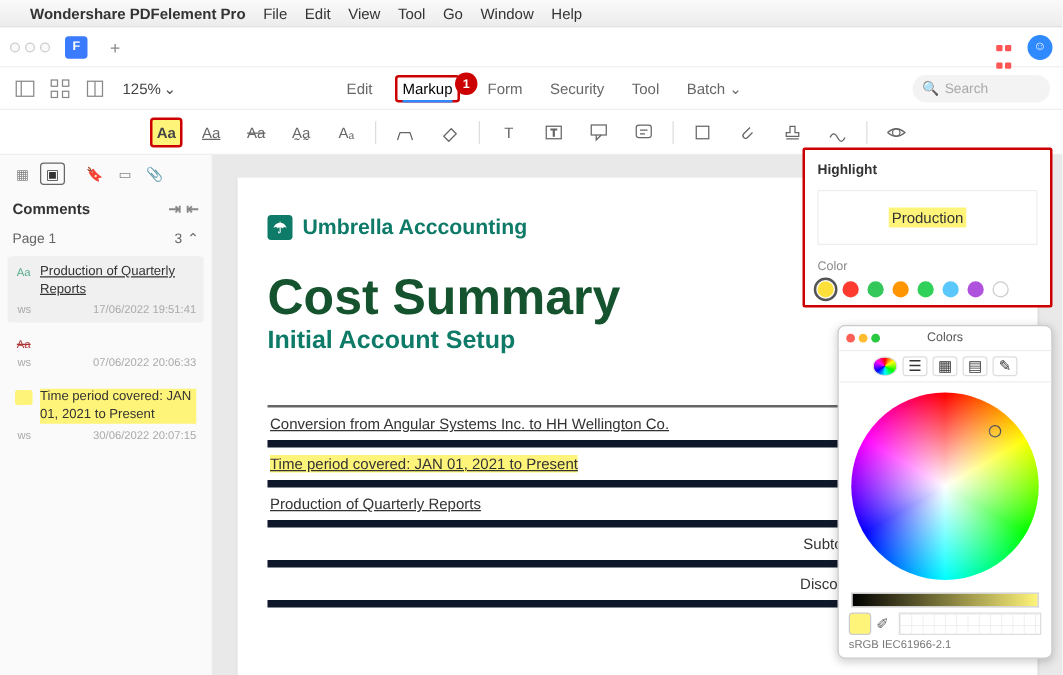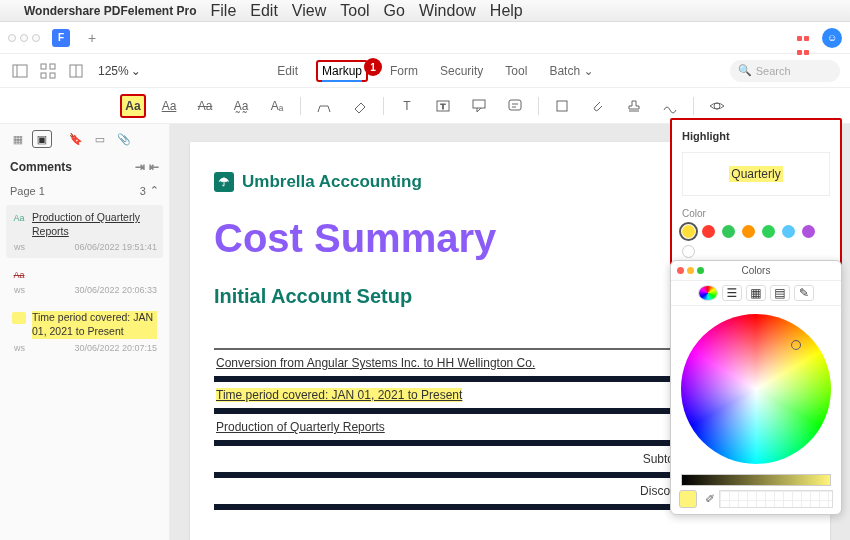--- a/index.html
+++ b/index.html
@@ -2,21 +2,21 @@
 <html><head>
 <meta charset="utf-8">
 <style>
   * { box-sizing: border-box; margin: 0; padding: 0; font-family: -apple-system, "Helvetica Neue", Arial, sans-serif; }
   body { width: 850px; height: 540px; background: #f5f5f5; font-size: 12px; color: #333; overflow: hidden; position: relative; }
   
   
   .menubar { height: 22px; background: linear-gradient(#fafafa,#ececec); display: flex; align-items: center; padding: 0 10px; gap: 14px; border-bottom: 1px solid #ddd; }
   .menubar .apple { font-size: 13px; }
   .menubar .appname { font-weight: 600; }
-  .menubar .menu-item { font-size: 16px; color: #333; }
+  .menubar .menu-item { font-size: 12px; color: #333; }
   
   
   .tabstrip { height: 32px; background: #fff; display: flex; align-items: center; padding: 0 8px; border-bottom: 1px solid #eee; }
   .dots { display: flex; gap: 4px; margin-right: 12px; }
   .dot { width: 8px; height: 8px; border-radius: 50%; border: 1px solid #ccc; background: #fafafa; }
   .logo-sq { width: 18px; height: 18px; background: #3a7bff; border-radius: 3px; margin-right: 8px; display:flex; align-items:center; justify-content:center; color:#fff; font-size:10px; font-weight:bold; }
   .tab { display: flex; align-items: center; gap: 6px; padding: 4px 10px; font-size: 12px; color: #555; }
   .tab-close { color: #999; font-size: 12px; }
   .tab-add { color: #888; font-size: 14px; margin-left: 10px; }
   .spacer { flex: 1; }
@@ -64,44 +64,44 @@
   .comment.strike .txt { text-decoration: line-through; color:#9a3a3a; }
   .comment.highlight .mk { background:#fff47a; }
   .comment.highlight .txt { background:#fff47a; text-decoration:none; }
   .comment .row2 { display:flex; justify-content:space-between; font-size:9px; color:#aaa; margin-top:4px; padding-left:2px;}
   
   
   .doc-area { flex:1; background:#e9e9e9; padding:0 20px; position:relative; overflow:hidden;}
   .page { background:#fff; margin-top:18px; padding:30px 24px; height:500px; box-shadow:0 1px 3px rgba(0,0,0,0.1);}
   .company { display:flex; align-items:center; gap:8px; color:#0e7a68; font-weight:600; font-size:17px; margin-bottom:24px;}
   .company .ulogo { width:20px; height:20px; background:#0e7a68; border-radius:3px; display:flex; align-items:center; justify-content:center; color:#fff; font-size:12px;}
-  .doc-title { color:#8b5cf6; font-size:40px; font-weight:700; margin-bottom:24px; }
+  .doc-title { color:#14532d; font-size:40px; font-weight:700; }
   .doc-sub { color:#0e7a68; font-size:20px; font-weight:700; margin-bottom:14px; }
   table.items { width:100%; border-collapse:collapse; font-size:12px; }
   table.items th { text-align:right; font-weight:700; padding:6px 2px; border-bottom:2px solid #666; }
   table.items th:last-child { text-align:right; }
   table.items td { padding:6px 2px; border-bottom:6px solid #0f172a; }
   table.items td:last-child { text-align:right; font-weight:600; }
   .ul { text-decoration:underline; }
   .hl-y { background:#fff47a; }
   .totals td { border-bottom:none; }
   .totals td:first-child { text-align:right; padding-right:30px; color:#333;}
   
   
-  .panel-right { position:absolute; right:8px; top:118px; width:172px; background:#fff; border:2px solid #c00; border-radius:2px; padding:10px 10px 6px; z-index:5;}
+  .panel-right { position:absolute; right:8px; top:118px; width:200px; background:#fff; border:2px solid #c00; border-radius:2px; padding:10px 10px 6px; z-index:5;}
   .panel-right h4 { font-size:11px; font-weight:600; margin-bottom:10px; color:#333;}
   .preview-box { border:1px solid #eee; padding:14px 8px; text-align:center; margin-bottom:12px;}
   .preview-box span { background:#fff47a; font-size:12px; padding:1px 2px;}
   .color-lbl { font-size:10px; color:#888; margin-bottom:6px; }
   .swatches { display:flex; gap:7px; flex-wrap:wrap; }
   .sw { width:13px; height:13px; border-radius:50%; }
   .sw.sel { outline:2px solid #555; outline-offset:1px;}
   
   
-  .picker { position:absolute; right:8px; top:260px; width:172px; background:#fff; border:1px solid #ccc; border-radius:6px; box-shadow:0 2px 8px rgba(0,0,0,0.2); z-index:6; padding-bottom:6px;text-align:right;}
+  .picker { position:absolute; right:8px; top:260px; width:172px; background:#fff; border:1px solid #ccc; border-radius:6px; box-shadow:0 2px 8px rgba(0,0,0,0.2); z-index:6; padding-bottom:6px;}
   .picker .titlebar { display:flex; align-items:center; justify-content:center; position:relative; height:20px; font-size:10px; color:#555; border-bottom:1px solid #eee;}
   .picker .titlebar .pdots { position:absolute; left:6px; display:flex; gap:3px;}
   .picker .titlebar .pdots span { width:7px; height:7px; border-radius:50%; display:block;}
   .picker .modes { display:flex; justify-content:center; gap:4px; padding:4px 6px; border-bottom:1px solid #eee;}
   .picker .modes .m { width:20px; height:16px; border:1px solid #ddd; border-radius:3px; display:flex; align-items:center; justify-content:center;}
   .wheel-wrap { padding:8px; display:flex; justify-content:center; position:relative;}
   .wheel { width:150px; height:150px; border-radius:50%; background: conic-gradient(red, yellow, lime, cyan, blue, magenta, red); position:relative; }
   .wheel::after { content:""; position:absolute; inset:0; border-radius:50%; background: radial-gradient(circle, white 0%, rgba(255,255,255,0) 70%); }
   .cursor-ring { position:absolute; width:10px; height:10px; border:1px solid #333; border-radius:50%; top:26px; right:30px;}
   .brightness { height:12px; margin:2px 10px 4px; background:linear-gradient(to right,#000,#fff47a); border:1px solid #ccc;}
@@ -283,30 +283,30 @@
       </div>
     </div>
     <div class="comment-list">
       <div class="comment sel">
         <div class="row1">
             <div class="mk" style="color:#5a8">Aa</div>
             <div class="txt">Production of Quarterly Reports</div>
           </div>
         <div class="row2">
             <span>ws</span>
-            <span>06/06/2022 19:51:41</span>
+            <span>17/06/2022 19:51:41</span>
           </div>
       </div>
       <div class="comment strike">
         <div class="row1">
             <div class="mk" style="color:#a33;text-decoration:line-through">Aa</div>
           </div>
         <div class="row2">
             <span>ws</span>
-            <span>30/06/2022 20:06:33</span>
+            <span>07/06/2022 20:06:33</span>
           </div>
       </div>
       <div class="comment highlight">
         <div class="row1">
             <div class="mk"></div>
             <div class="txt">Time period covered: JAN 01, 2021 to Present</div>
           </div>
         <div class="row2">
             <span>ws</span>
             <span>30/06/2022 20:07:15</span>
@@ -350,21 +350,21 @@
               <td>$0.00</td>
             </tr>
       </tbody>
         </table>
     </div>
   </div>
 </div>
 
 <div class="panel-right">
   <h4>Highlight</h4>
-  <div class="preview-box"><span>Quarterly</span></div>
+  <div class="preview-box"><span>Production</span></div>
   <div class="color-lbl">Color</div>
   <div class="swatches">
     <div class="sw sel" style="background:#ffe03a"></div>
     <div class="sw" style="background:#ff3b30"></div>
     <div class="sw" style="background:#34c759"></div>
     <div class="sw" style="background:#ff9500"></div>
     <div class="sw" style="background:#30d158"></div>
     <div class="sw" style="background:#5ac8fa"></div>
     <div class="sw" style="background:#af52de"></div>
     <div class="sw" style="background:#fff;border:1px solid #ccc"></div>
@@ -391,13 +391,14 @@
     <div class="wheel">
         <div class="cursor-ring"></div>
       </div>
   </div>
   <div class="brightness"></div>
   <div class="picker-bottom">
     <div class="cur-color"></div>
     <div class="eyedrop">✐</div>
     <div class="swatch-grid"></div>
   </div>
+  <div class="profile">sRGB IEC61966-2.1</div>
 </div>
 
 </body></html>

